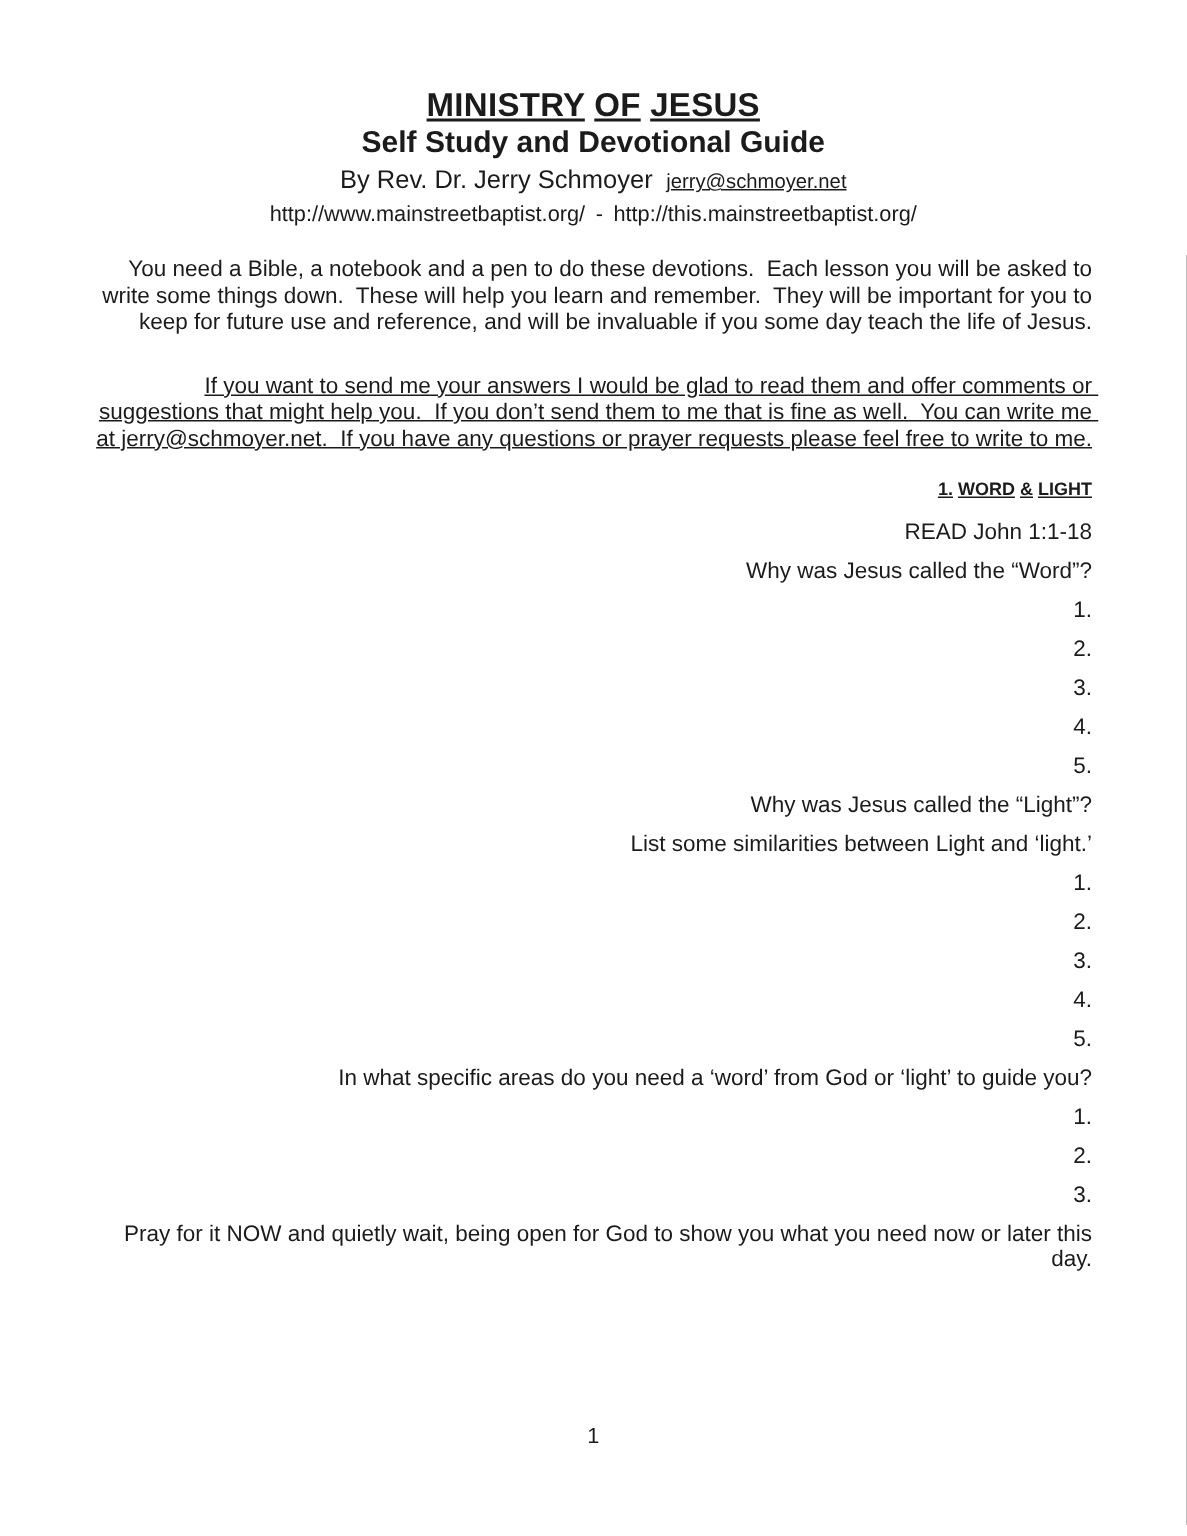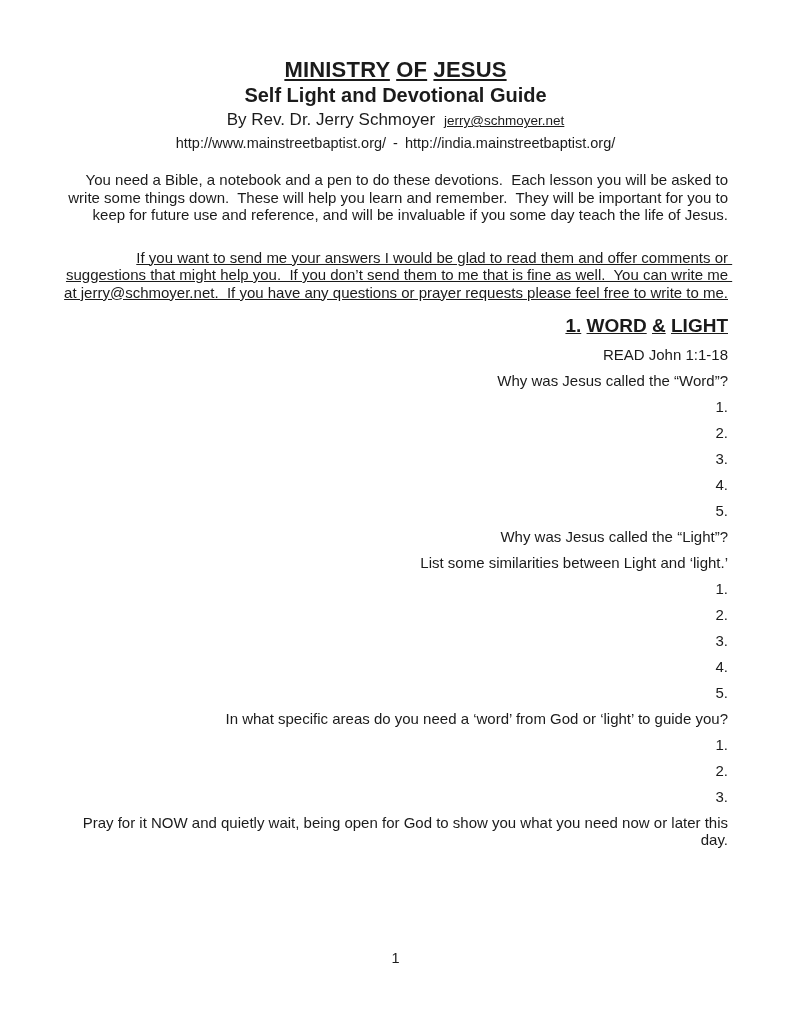--- a/index.html
+++ b/index.html
@@ -44,21 +44,21 @@
   .urls .sep { padding: 0 7px; text-decoration: none; }
   .body-text { font-size: 15px; text-align: right; }
   .para {
     margin-top: 17px;
     line-height: 17.5px;
     white-space: pre-wrap;
   }
   .para + .para { margin-top: 25px; text-decoration: underline; }
   .section-heading {
     margin-top: 14px;
-    font-size: 19px;
+    font-size: 12px;
     line-height: 22px;
     font-weight: bold;
   }
   .uw { text-decoration: underline; }
   .ln {
     margin-top: 8.5px;
     line-height: 17.5px;
     white-space: pre-wrap;
   }
   .num-item { margin-left: 50px; }
@@ -73,25 +73,25 @@
     line-height: 17px;
   }
 </style>
 </head>
 <body>
 
 <div class="page">
 
   <div class="center title"><span class="uw">MINISTRY</span> <span class="uw">OF</span> <span class="uw">JESUS</span></div>
 
-  <div class="center subtitle">Self Light and Devotional Guide</div>
+  <div class="center subtitle">Self Study and Devotional Guide</div>
 
   <div class="center byline"><span>By Rev. Dr. Jerry Schmoyer</span><span class="email">jerry@schmoyer.net</span></div>
 
-  <div class="center urls"><span class="url">http://www.mainstreetbaptist.org/</span><span class="sep">-</span><span class="url">http://india.mainstreetbaptist.org/</span></div>
+  <div class="center urls"><span class="url">http://www.mainstreetbaptist.org/</span><span class="sep">-</span><span class="url">http://this.mainstreetbaptist.org/</span></div>
 
   <div class="body-text">
 
     <div class="para">You need a Bible, a notebook and a pen to do these devotions.  Each lesson you will be asked to write some things down.  These will help you learn and remember.  They will be important for you to keep for future use and reference, and will be invaluable if you some day teach the life of Jesus.</div>
 
     <div class="para">If you want to send me your answers I would be glad to read them and offer comments or suggestions that might help you.  If you don’t send them to me that is fine as well.  You can write me at jerry@schmoyer.net.  If you have any questions or prayer requests please feel free to write to me.</div>
 
     <div class="section-heading"><span class="uw">1.</span> <span class="uw">WORD</span> <span class="uw">&amp;</span> <span class="uw">LIGHT</span></div>
 
     <div class="ln">READ John 1:1-18</div>

